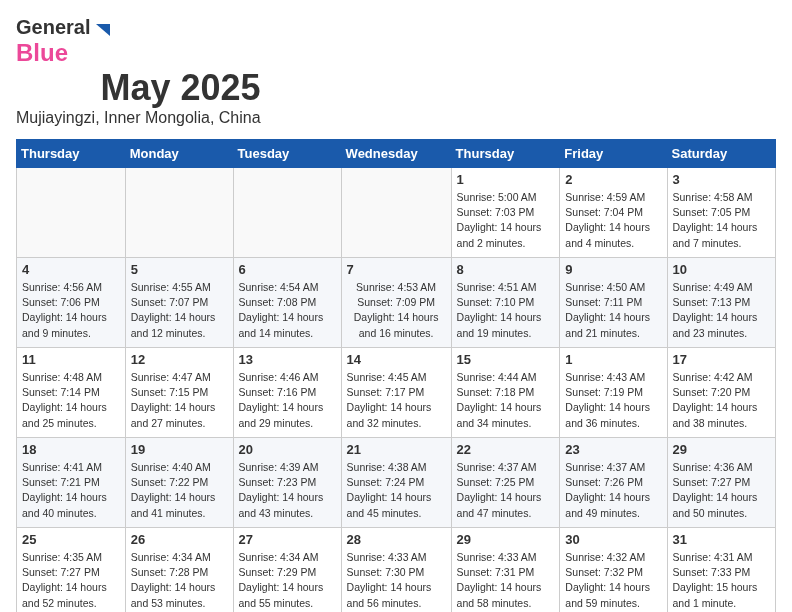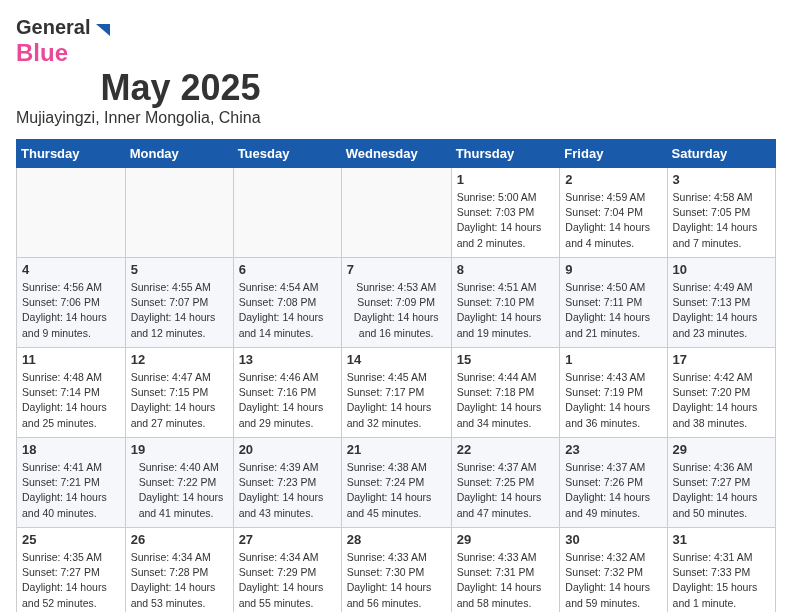--- a/index.html
+++ b/index.html
@@ -249,21 +249,21 @@
       <tr>
         <td>
           <span class="day-num">18</span>
           <div class="day-info" style="white-space: pre-line;">Sunrise: 4:41 AM
 Sunset: 7:21 PM
 Daylight: 14 hours
 and 40 minutes.</div>
         </td>
         <td>
           <span class="day-num">19</span>
-          <div class="day-info" style="white-space: pre-line; margin-left: 8px;">Sunrise: 4:40 AM
+          <div class="day-info" style="white-space: pre-line;">Sunrise: 4:40 AM
 Sunset: 7:22 PM
 Daylight: 14 hours
 and 41 minutes.</div>
         </td>
         <td>
           <span class="day-num">20</span>
           <div class="day-info" style="white-space: pre-line;">Sunrise: 4:39 AM
 Sunset: 7:23 PM
 Daylight: 14 hours
 and 43 minutes.</div>

